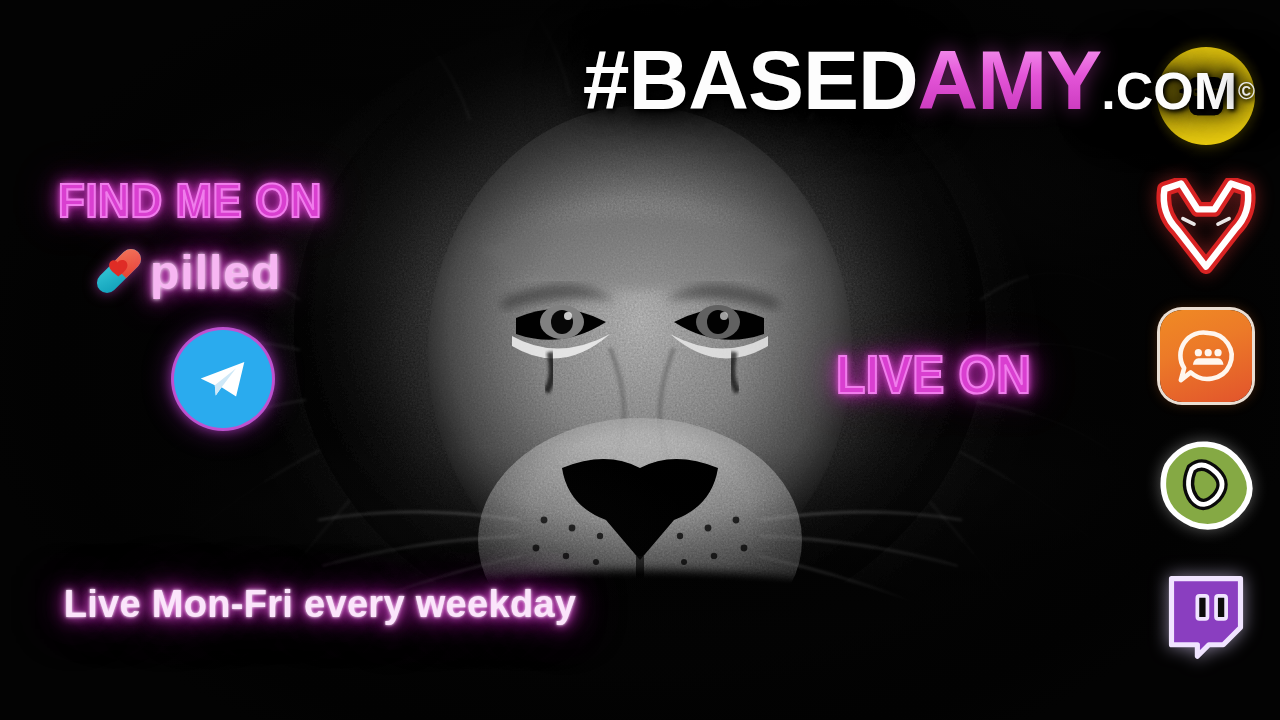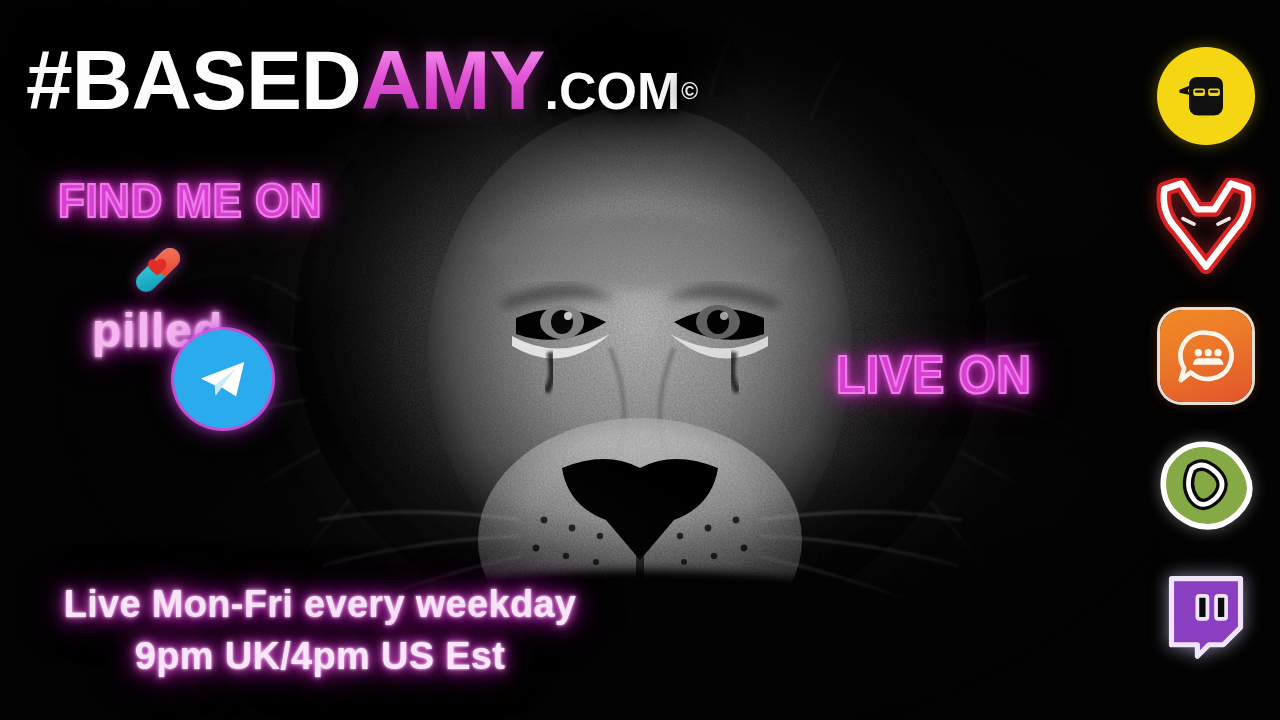--- a/index.html
+++ b/index.html
@@ -43,21 +43,21 @@
       radial-gradient(ellipse 34% 20% at 30% 74%, rgba(120,120,120,0.07), rgba(0,0,0,0) 72%),
       radial-gradient(ellipse 28% 18% at 76% 68%, rgba(120,120,120,0.06), rgba(0,0,0,0) 72%);
     pointer-events: none;
     mix-blend-mode: screen;
   }
 
   
   .title-bar {
     position: absolute;
     left: 0; right: 0; top: 34px;
-    text-align: left;
+    text-align: right;
     line-height: 1;
     white-space: nowrap;
     z-index: 30;
   }
   .title-text {
     display: inline-block;
     font-family: "Liberation Sans", sans-serif;
     font-weight: 700;
     font-size: 84px;
     letter-spacing: -1px;
@@ -120,21 +120,20 @@
   }
 
   
   #pilled-logo {
     position: absolute;
     left: 92px; top: 243px;
     z-index: 25;
     display: flex;
     align-items: center;
     gap: 4px;
-    flex-direction: column;
   }
   .pill-icon {
     width: 54px; height: 54px;
     position: relative;
     filter: drop-shadow(0 0 7px rgba(235,80,220,0.55));
   }
   .pilled-word {
     font-family: "Liberation Sans", sans-serif;
     font-weight: 700;
     font-size: 48px;
@@ -455,16 +454,15 @@
           <rect x="26" y="20" width="7" height="16" rx="1.5" fill="#0c0c0c" stroke="#f0e4ff" stroke-width="2.6"></rect>
           <rect x="39" y="20" width="7" height="16" rx="1.5" fill="#0c0c0c" stroke="#f0e4ff" stroke-width="2.6"></rect>
         </svg>
       </div>
     </div>
 
   </div>
 
   <div id="schedule">
     <div class="sched-line">Live Mon-Fri every weekday</div>
-    <div class="sched-line">9pm UK/4pm US Est</div>
   </div>
 
 </div>
 
 </body></html>

